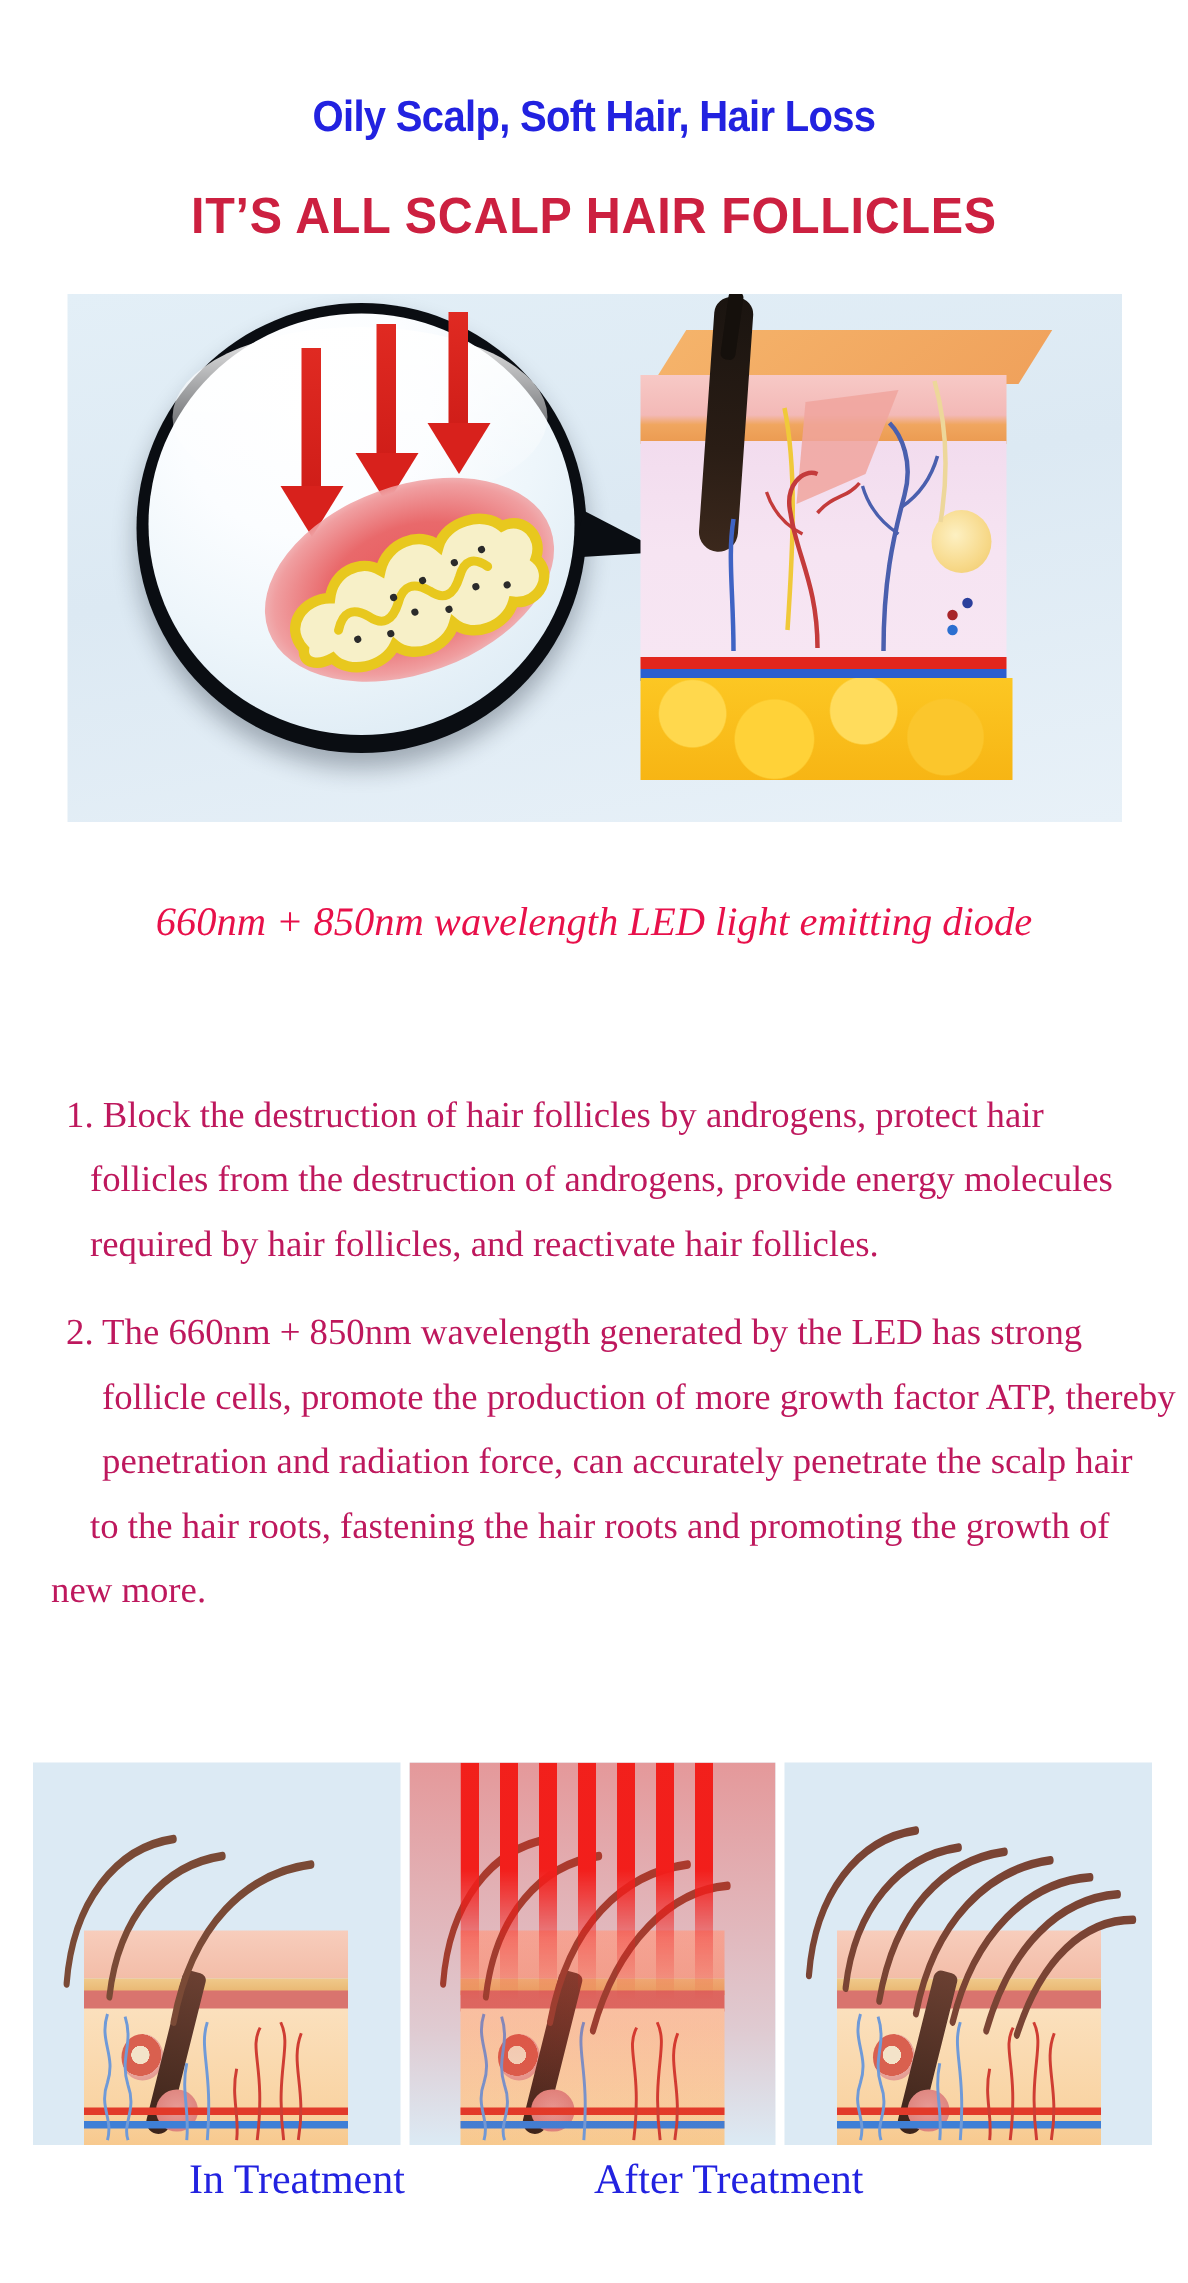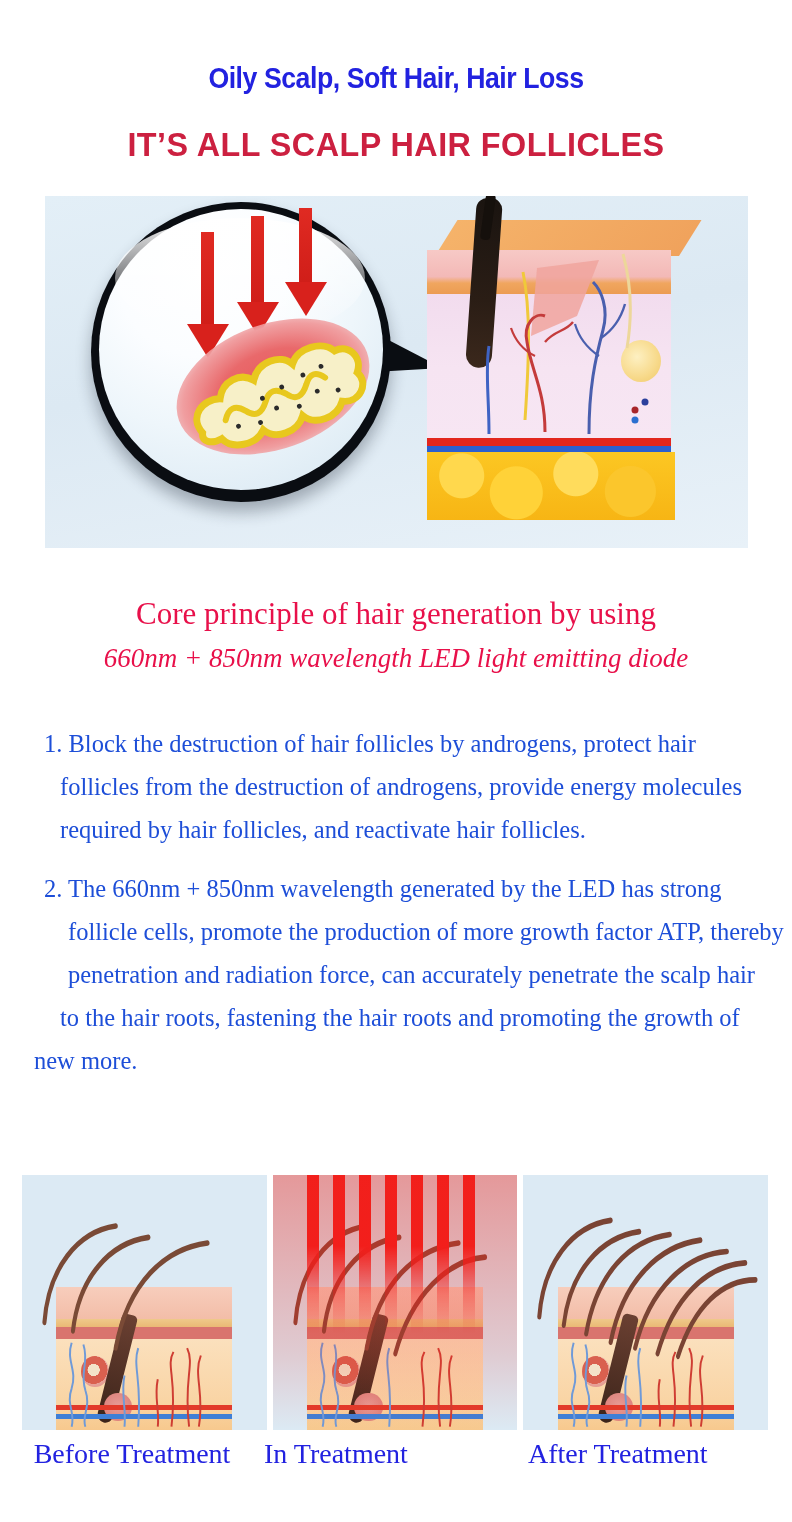--- a/index.html
+++ b/index.html
@@ -178,21 +178,21 @@
     color: #e8104a;
   }
   .pink-l1 { font-size: 31px; line-height: 44px; }
   .pink-l2 { font-size: 27px; line-height: 44px; font-style: italic; }
 
   
   .body-copy {
     position: absolute;
     left: 34px; top: 722px;
     width: 736px;
-    color: #1d4ed8;
+    color: #be185d;
   }
   .para {
     font-size: 24.5px;
     line-height: 43px;
     margin: 0 0 16px 0;
     text-indent: 0;
   }
   .para .ln { display: block; white-space: nowrap; }
   .para .ind1 { padding-left: 26px; }
   .para .ind2 { padding-left: 34px; }
@@ -366,21 +366,20 @@
       <circle cx="218" cy="182" r="3.5" fill="#2b3f9c"></circle>
       <circle cx="208" cy="200" r="3.5" fill="#2b6fd0"></circle>
     </svg>
     <div class="vessel-red"></div>
     <div class="vessel-blue"></div>
     <div class="skin-fat"></div>
   </div>
 </div>
 
 <div class="pink-block">
-  <div class="pink-l1">Core principle of hair generation by using</div>
   <div class="pink-l2">660nm + 850nm wavelength LED light emitting diode</div>
 </div>
 
 <div class="body-copy">
 
   <p class="para">
     <span class="ln ind0">1. Block the destruction of hair follicles by androgens, protect hair</span>
     <span class="ln ind1">follicles from the destruction of androgens, provide energy molecules</span>
     <span class="ln ind1">required by hair follicles, and reactivate hair follicles.</span>
   </p>
@@ -502,16 +501,15 @@
         <path d="M86 118 C98 74 134 50 174 46"></path>
         <path d="M110 122 C124 80 160 56 200 54"></path>
         <path d="M132 126 C148 86 180 64 218 62"></path>
         <path d="M152 128 C168 92 196 74 228 74"></path>
       </g>
     </svg>
   </div>
 </div>
 
 <div class="captions">
-  <div class="cap">Before Treatment</div>
   <div class="cap">In Treatment</div>
   <div class="cap">After Treatment</div>
 </div>
 
 </body></html>

